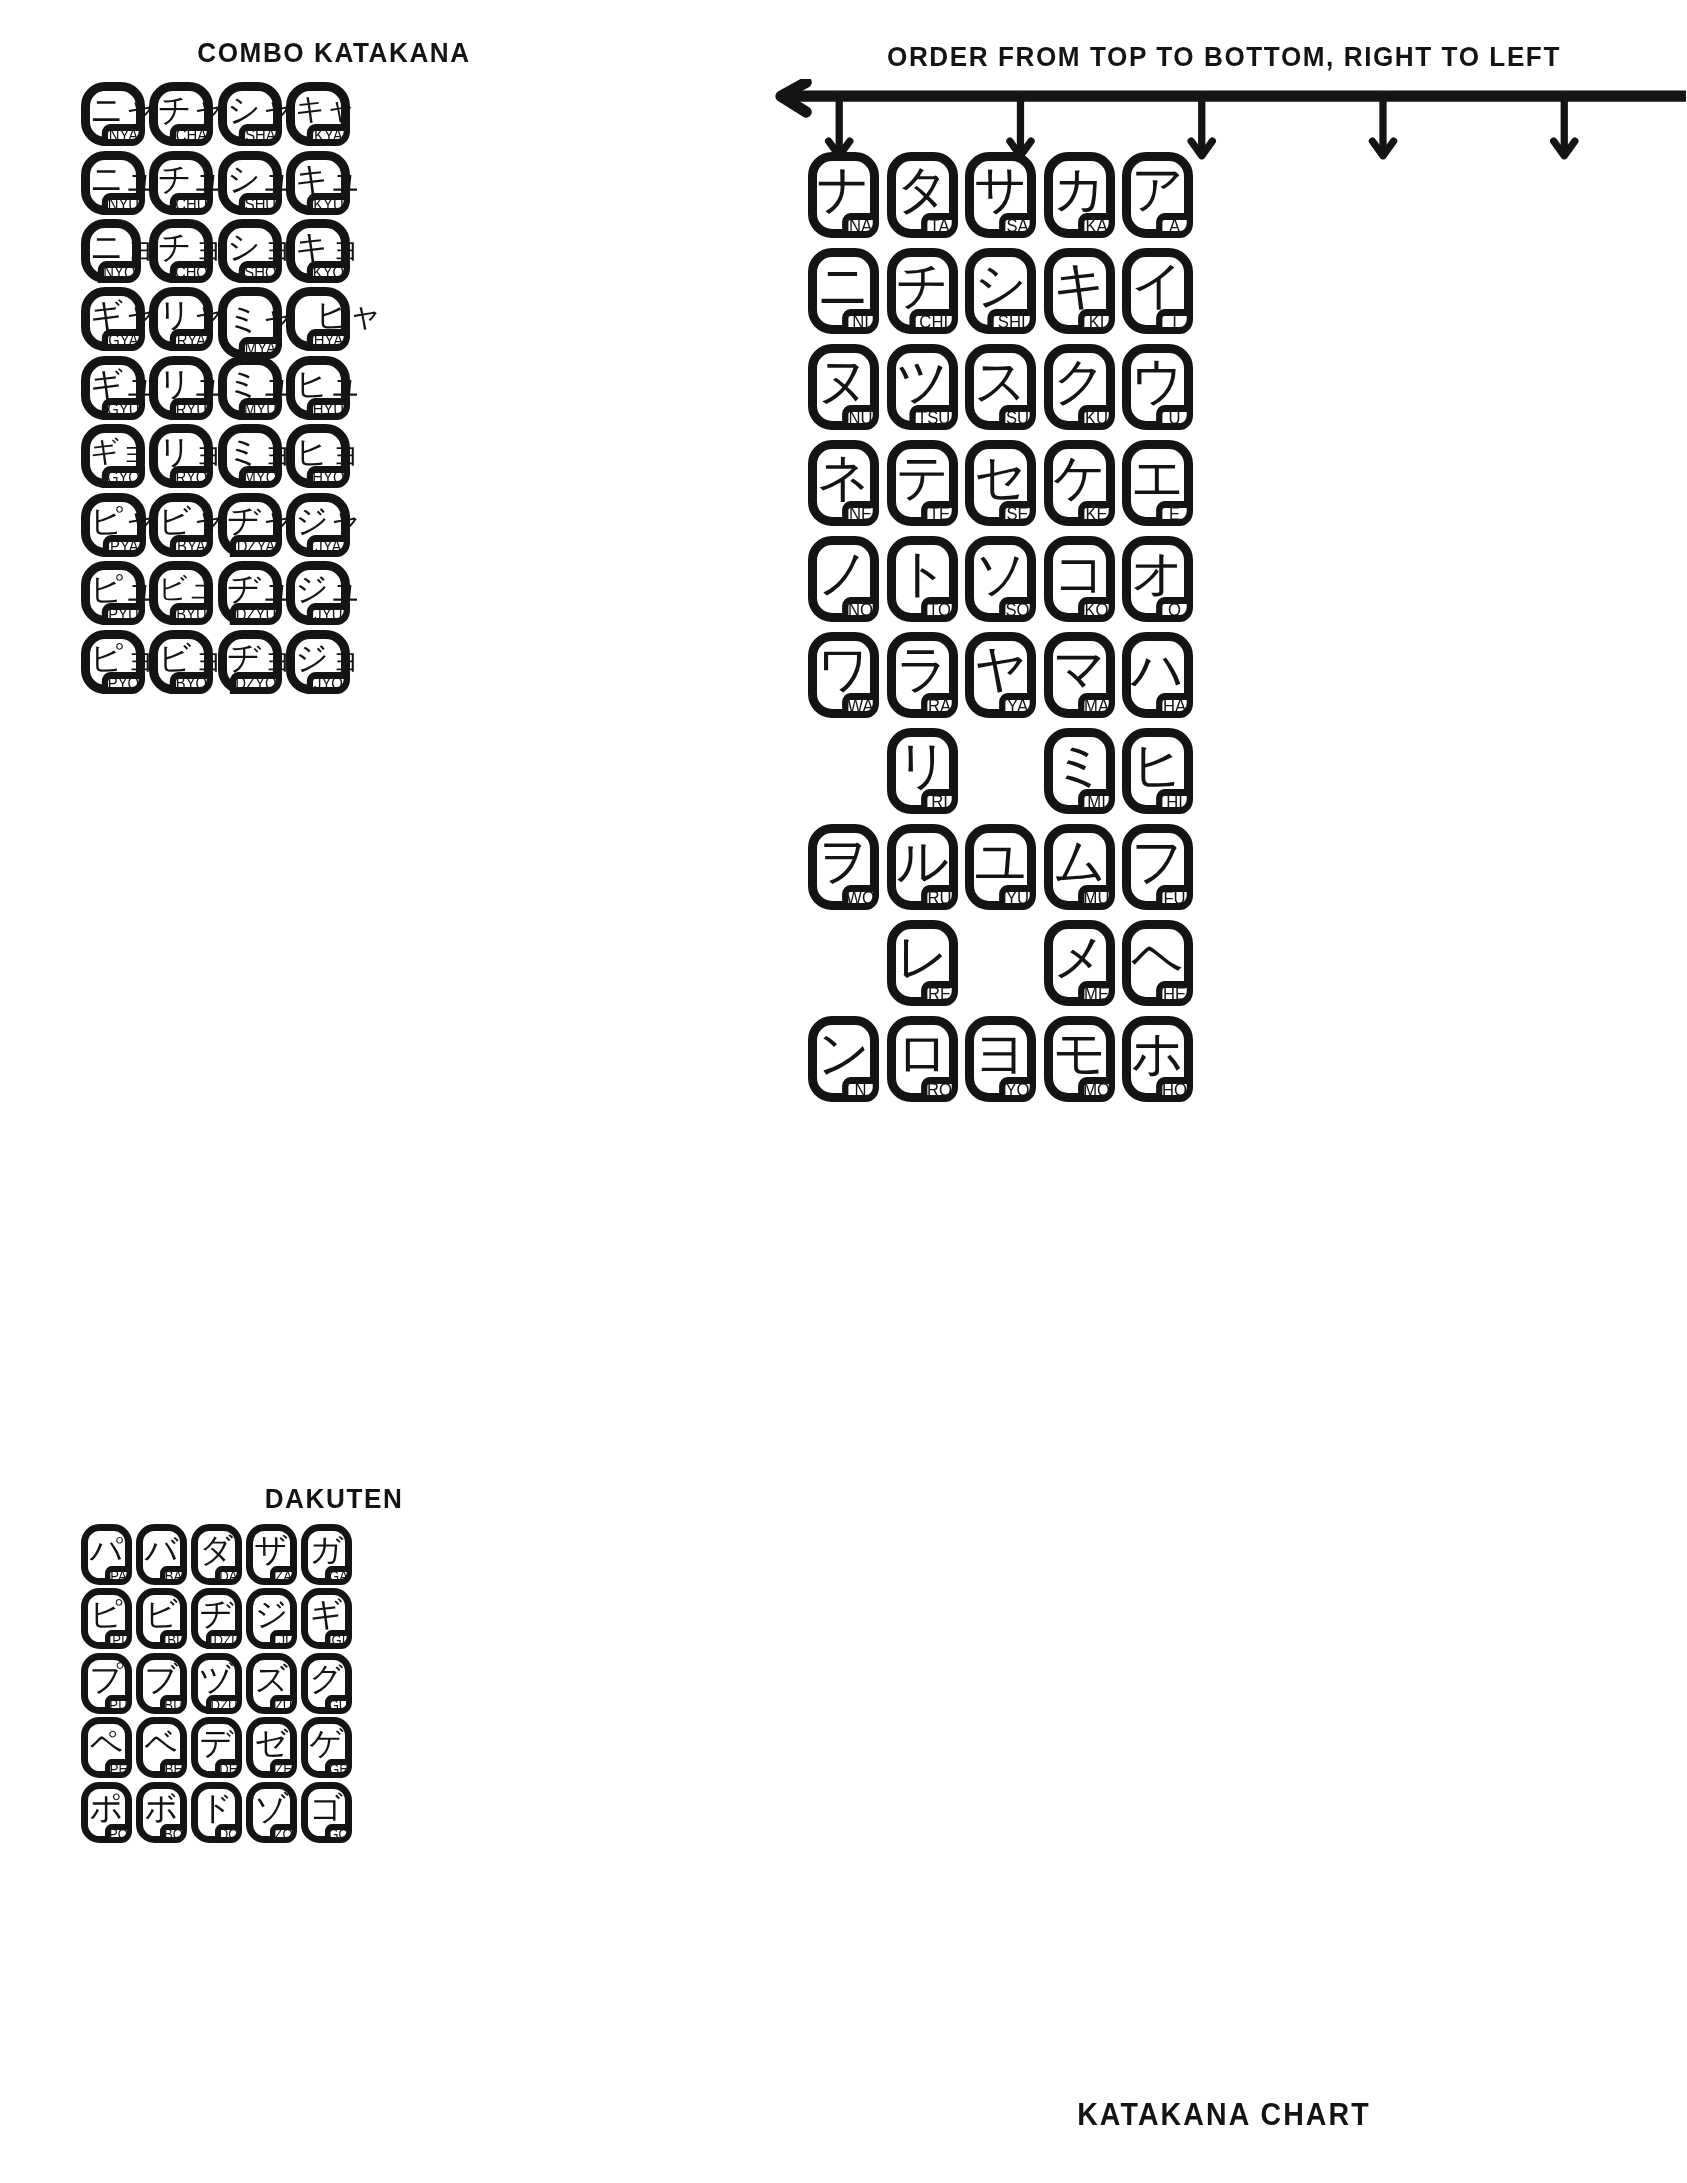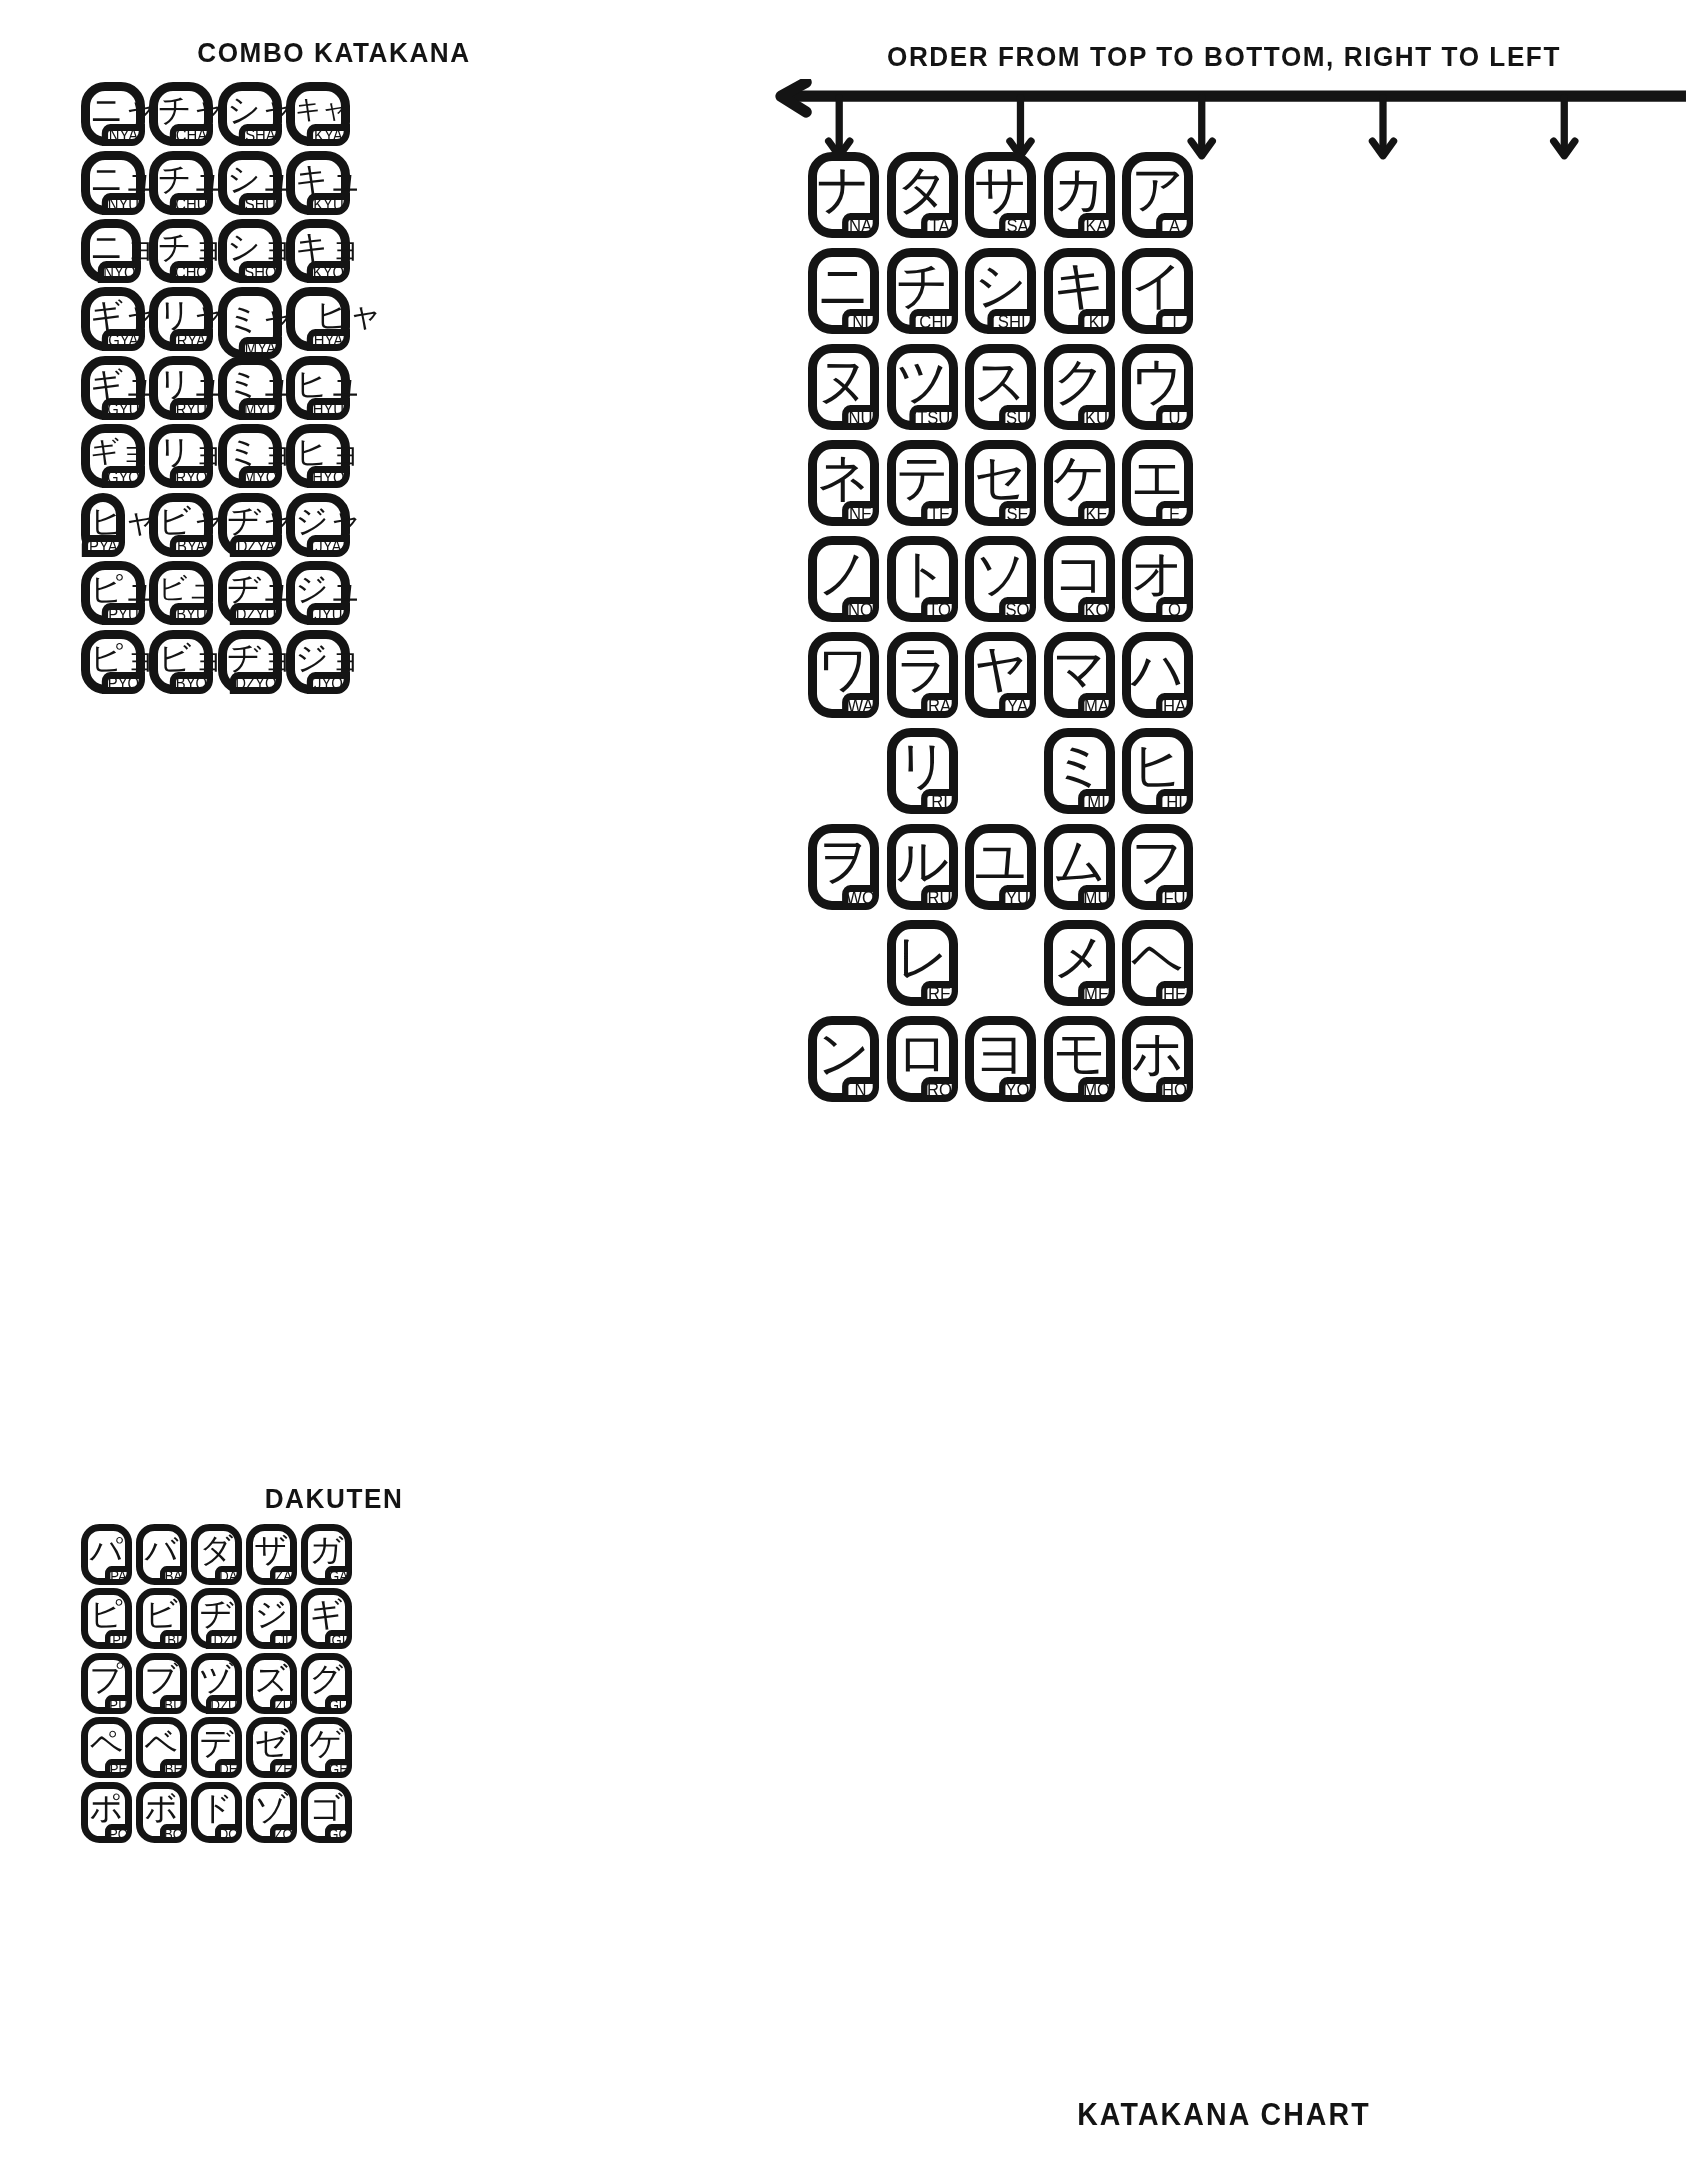--- a/index.html
+++ b/index.html
@@ -119,21 +119,21 @@
       </div>
       <div class="cell" style="left: 149px; top: 82px; width: 64px; height: 64px;">
         <div class="glyph" style="font-size: 33px; margin-top: -4.6px;">チャ</div>
         <div class="romaji" style="width: 48px; height: 22.5px; font-size: 16.5px;">CHA</div>
       </div>
       <div class="cell" style="left: 218px; top: 82px; width: 64px; height: 64px;">
         <div class="glyph" style="font-size: 33px; margin-top: -4.6px;">シャ</div>
         <div class="romaji" style="width: 48px; height: 22.5px; font-size: 16.5px;">SHA</div>
       </div>
       <div class="cell" style="left: 286px; top: 82px; width: 64px; height: 64px;">
-        <div class="glyph" style="font-size: 26px; margin-top: -4.6px; text-align: right;">キャ</div>
+        <div class="glyph" style="font-size: 30px; margin-top: -4.6px; text-align: right;">キャ</div>
         <div class="romaji" style="width: 48px; height: 22.5px; font-size: 16.5px;">KYA</div>
       </div>
       <div class="cell" style="left: 81px; top: 151px; width: 64px; height: 64px;">
         <div class="glyph" style="font-size: 33px; margin-top: -4.6px;">ニュ</div>
         <div class="romaji" style="width: 48px; height: 22.5px; font-size: 16.5px;">NYU</div>
       </div>
       <div class="cell" style="left: 149px; top: 151px; width: 64px; height: 64px;">
         <div class="glyph" style="font-size: 33px; margin-top: -4.6px;">チュ</div>
         <div class="romaji" style="width: 48px; height: 22.5px; font-size: 16.5px;">CHU</div>
       </div>
@@ -202,21 +202,21 @@
         <div class="romaji" style="width: 48px; height: 22.5px; font-size: 16.5px;">RYO</div>
       </div>
       <div class="cell" style="left: 218px; top: 424px; width: 64px; height: 64px;">
         <div class="glyph" style="font-size: 33px; margin-top: -4.6px;">ミョ</div>
         <div class="romaji" style="width: 48px; height: 22.5px; font-size: 16.5px;">MYO</div>
       </div>
       <div class="cell" style="left: 286px; top: 424px; width: 64px; height: 64px;">
         <div class="glyph" style="font-size: 33px; margin-top: -4.6px;">ヒョ</div>
         <div class="romaji" style="width: 48px; height: 22.5px; font-size: 16.5px;">HYO</div>
       </div>
-      <div class="cell" style="left: 81px; top: 493px; width: 44px; height: 64px;">
+      <div class="cell" style="left: 81px; top: 493px; width: 65px; height: 64px;">
         <div class="glyph" style="font-size: 33px; margin-top: -4.6px;">ピャ</div>
         <div class="romaji" style="width: 48px; height: 22.5px; font-size: 16.5px;">PYA</div>
       </div>
       <div class="cell" style="left: 149px; top: 493px; width: 64px; height: 64px;">
         <div class="glyph" style="font-size: 33px; margin-top: -4.6px;">ビャ</div>
         <div class="romaji" style="width: 48px; height: 22.5px; font-size: 16.5px;">BYA</div>
       </div>
       <div class="cell" style="left: 218px; top: 493px; width: 64px; height: 64px;">
         <div class="glyph" style="font-size: 33px; margin-top: -4.6px;">ヂャ</div>
         <div class="romaji" style="width: 58px; height: 22.5px; font-size: 16.5px;">DZYA</div>

